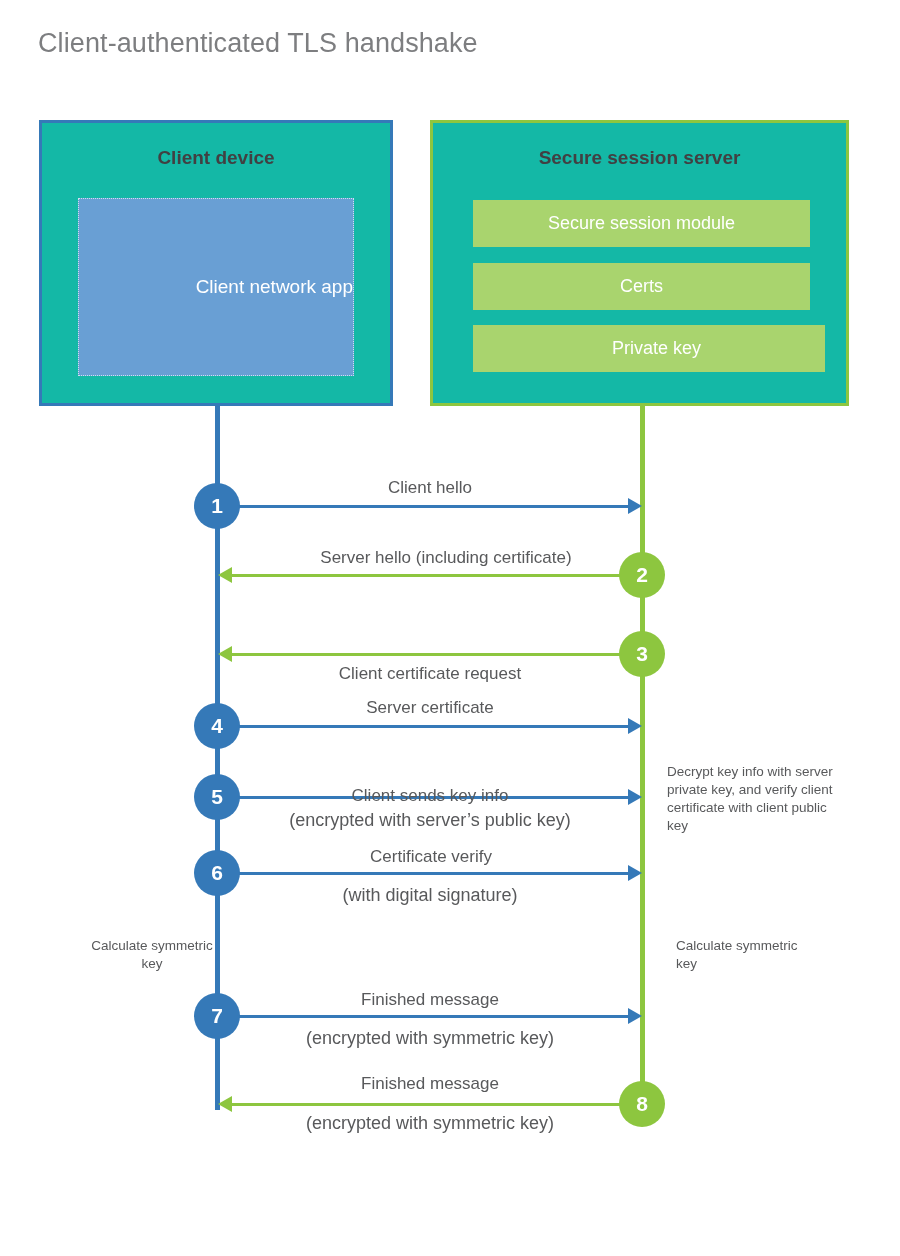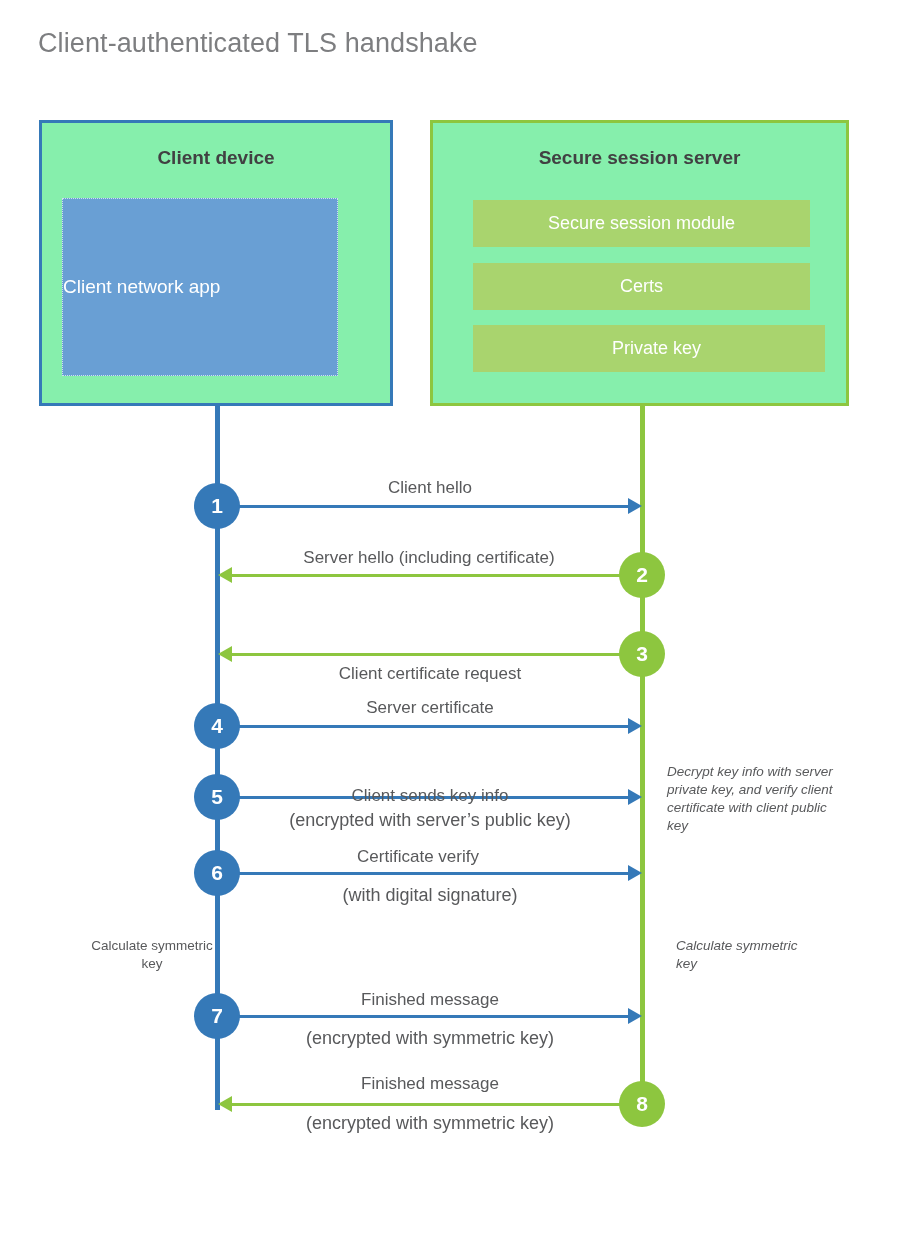--- a/index.html
+++ b/index.html
@@ -29,21 +29,21 @@
     font-size: 27px;
     font-weight: 400;
     color: #7d7e80;
     letter-spacing: 0.1px;
     white-space: nowrap;
   }
 
   
   .actor-box {
     position: absolute;
-    background: #86efac;
+    background: #14b8a6;
     box-sizing: border-box;
   }
   .actor-box.client {
     left: 39px;
     top: 120px;
     width: 354px;
     height: 286px;
     border: 3px solid #3579b8;
   }
   .actor-box.server {
@@ -60,30 +60,30 @@
     top: 24px;
     text-align: center;
     font-size: 19px;
     font-weight: bold;
     color: #414042;
   }
 
   
   .client-app {
     position: absolute;
-    left: 20px;
+    left: 36px;
     top: 75px;
     width: 276px;
     height: 178px;
     background: #699fd4;
     border: 1px dotted #cfe0f1;
     box-sizing: border-box;
     display: flex;
     align-items: center;
-    justify-content: flex-start;
+    justify-content: flex-end;
   }
   .client-app-label {
     color: #ffffff;
     font-size: 19px;
     line-height: 28px;
     text-align: center;
     font-weight: 400;
   }
 
   
@@ -186,21 +186,20 @@
     position: absolute;
     font-size: 13.5px;
     line-height: 18px;
     color: #58595b;
   }
   .side-note.left-note {
     text-align: center;
   }
   .side-note.right-note {
     text-align: left;
-    font-style: italic;
   }
 </style>
 </head>
 <body>
 
 <div id="canvas">
 
   <div class="page-title">Client-authenticated TLS handshake</div>
 
   <div class="actor-box client">
@@ -218,42 +217,42 @@
   </div>
 
   <div class="lifeline client-line"></div>
   <div class="lifeline server-line"></div>
 
   <div class="msg-label" style="left:218px; top:478px; width:424px;">Client hello</div>
   <div class="msg-line blue" style="left:218px; top:505px; width:410px;"></div>
   <div class="arrow-head right blue" style="left:628px; top:498px;"></div>
   <div class="step-circle blue" style="left:194px; top:483px;">1</div>
 
-  <div class="msg-label" style="left:217px; top:548px; width:424px;">Server hello (including certificate)</div>
+  <div class="msg-label" style="left:234px; top:548px; width:424px;">Server hello (including certificate)</div>
   <div class="msg-line green" style="left:232px; top:574px; width:396px;"></div>
   <div class="arrow-head left green" style="left:218px; top:567px;"></div>
   <div class="step-circle green" style="left:619px; top:552px;">2</div>
 
   <div class="msg-label" style="left:218px; top:664px; width:424px;">Client certificate request</div>
   <div class="msg-line green" style="left:232px; top:653px; width:396px;"></div>
   <div class="arrow-head left green" style="left:218px; top:646px;"></div>
   <div class="step-circle green" style="left:619px; top:631px;">3</div>
 
   <div class="msg-label" style="left:218px; top:698px; width:424px;">Server certificate</div>
   <div class="msg-line blue" style="left:218px; top:725px; width:412px;"></div>
   <div class="arrow-head right blue" style="left:628px; top:718px;"></div>
   <div class="step-circle blue" style="left:194px; top:703px;">4</div>
 
   <div class="msg-label" style="left:218px; top:771px; width:424px;margin-top:15px;">Client sends key info</div>
   <div class="msg-line blue" style="left:218px; top:796px; width:412px;"></div>
   <div class="arrow-head right blue" style="left:628px; top:789px;"></div>
   <div class="msg-sublabel" style="left:218px; top:810px; width:424px;">(encrypted with server’s public key)</div>
   <div class="step-circle blue" style="left:194px; top:774px;">5</div>
 
-  <div class="msg-label" style="left:206px; top:847px; width:424px;">Certificate verify</div>
+  <div class="msg-label" style="left:219px; top:847px; width:424px;">Certificate verify</div>
   <div class="msg-line blue" style="left:218px; top:872px; width:412px;"></div>
   <div class="arrow-head right blue" style="left:628px; top:865px;"></div>
   <div class="msg-sublabel" style="left:218px; top:885px; width:424px;">(with digital signature)</div>
   <div class="step-circle blue" style="left:194px; top:850px;">6</div>
 
   <div class="msg-label" style="left:218px; top:990px; width:424px;">Finished message</div>
   <div class="msg-line blue" style="left:218px; top:1015px; width:412px;"></div>
   <div class="arrow-head right blue" style="left:628px; top:1008px;"></div>
   <div class="msg-sublabel" style="left:218px; top:1028px; width:424px;">(encrypted with symmetric key)</div>
   <div class="step-circle blue" style="left:194px; top:993px;">7</div>

